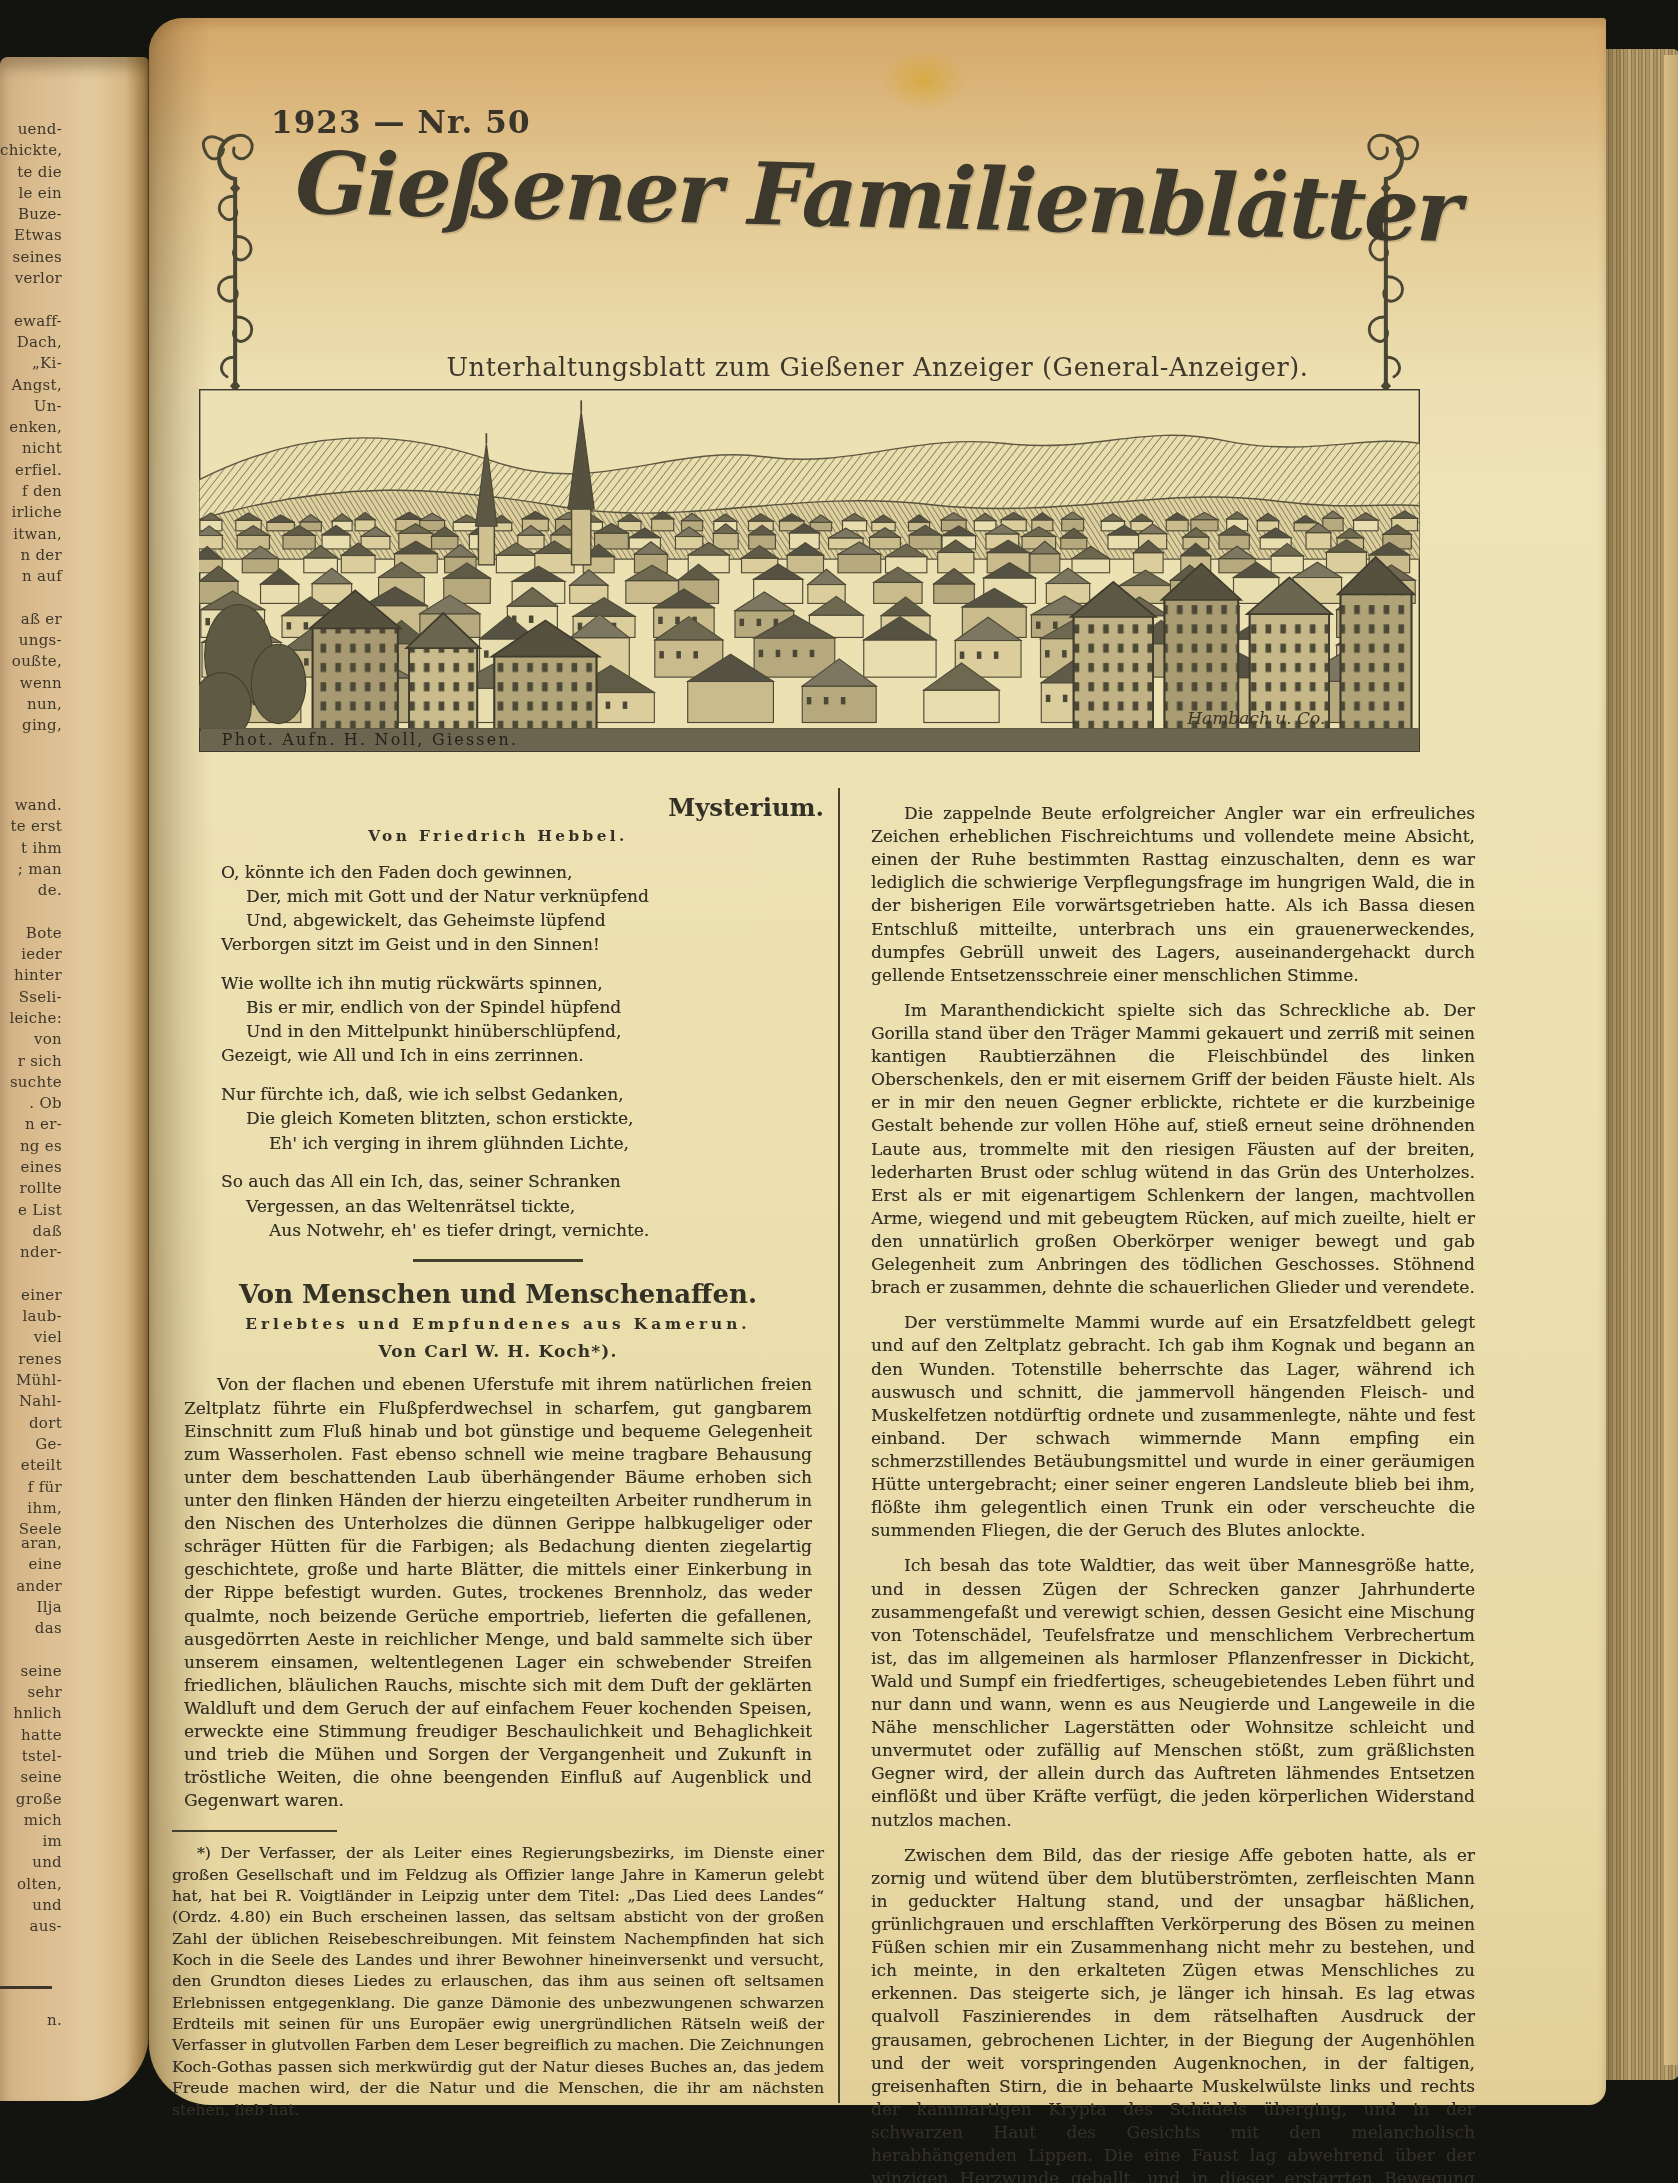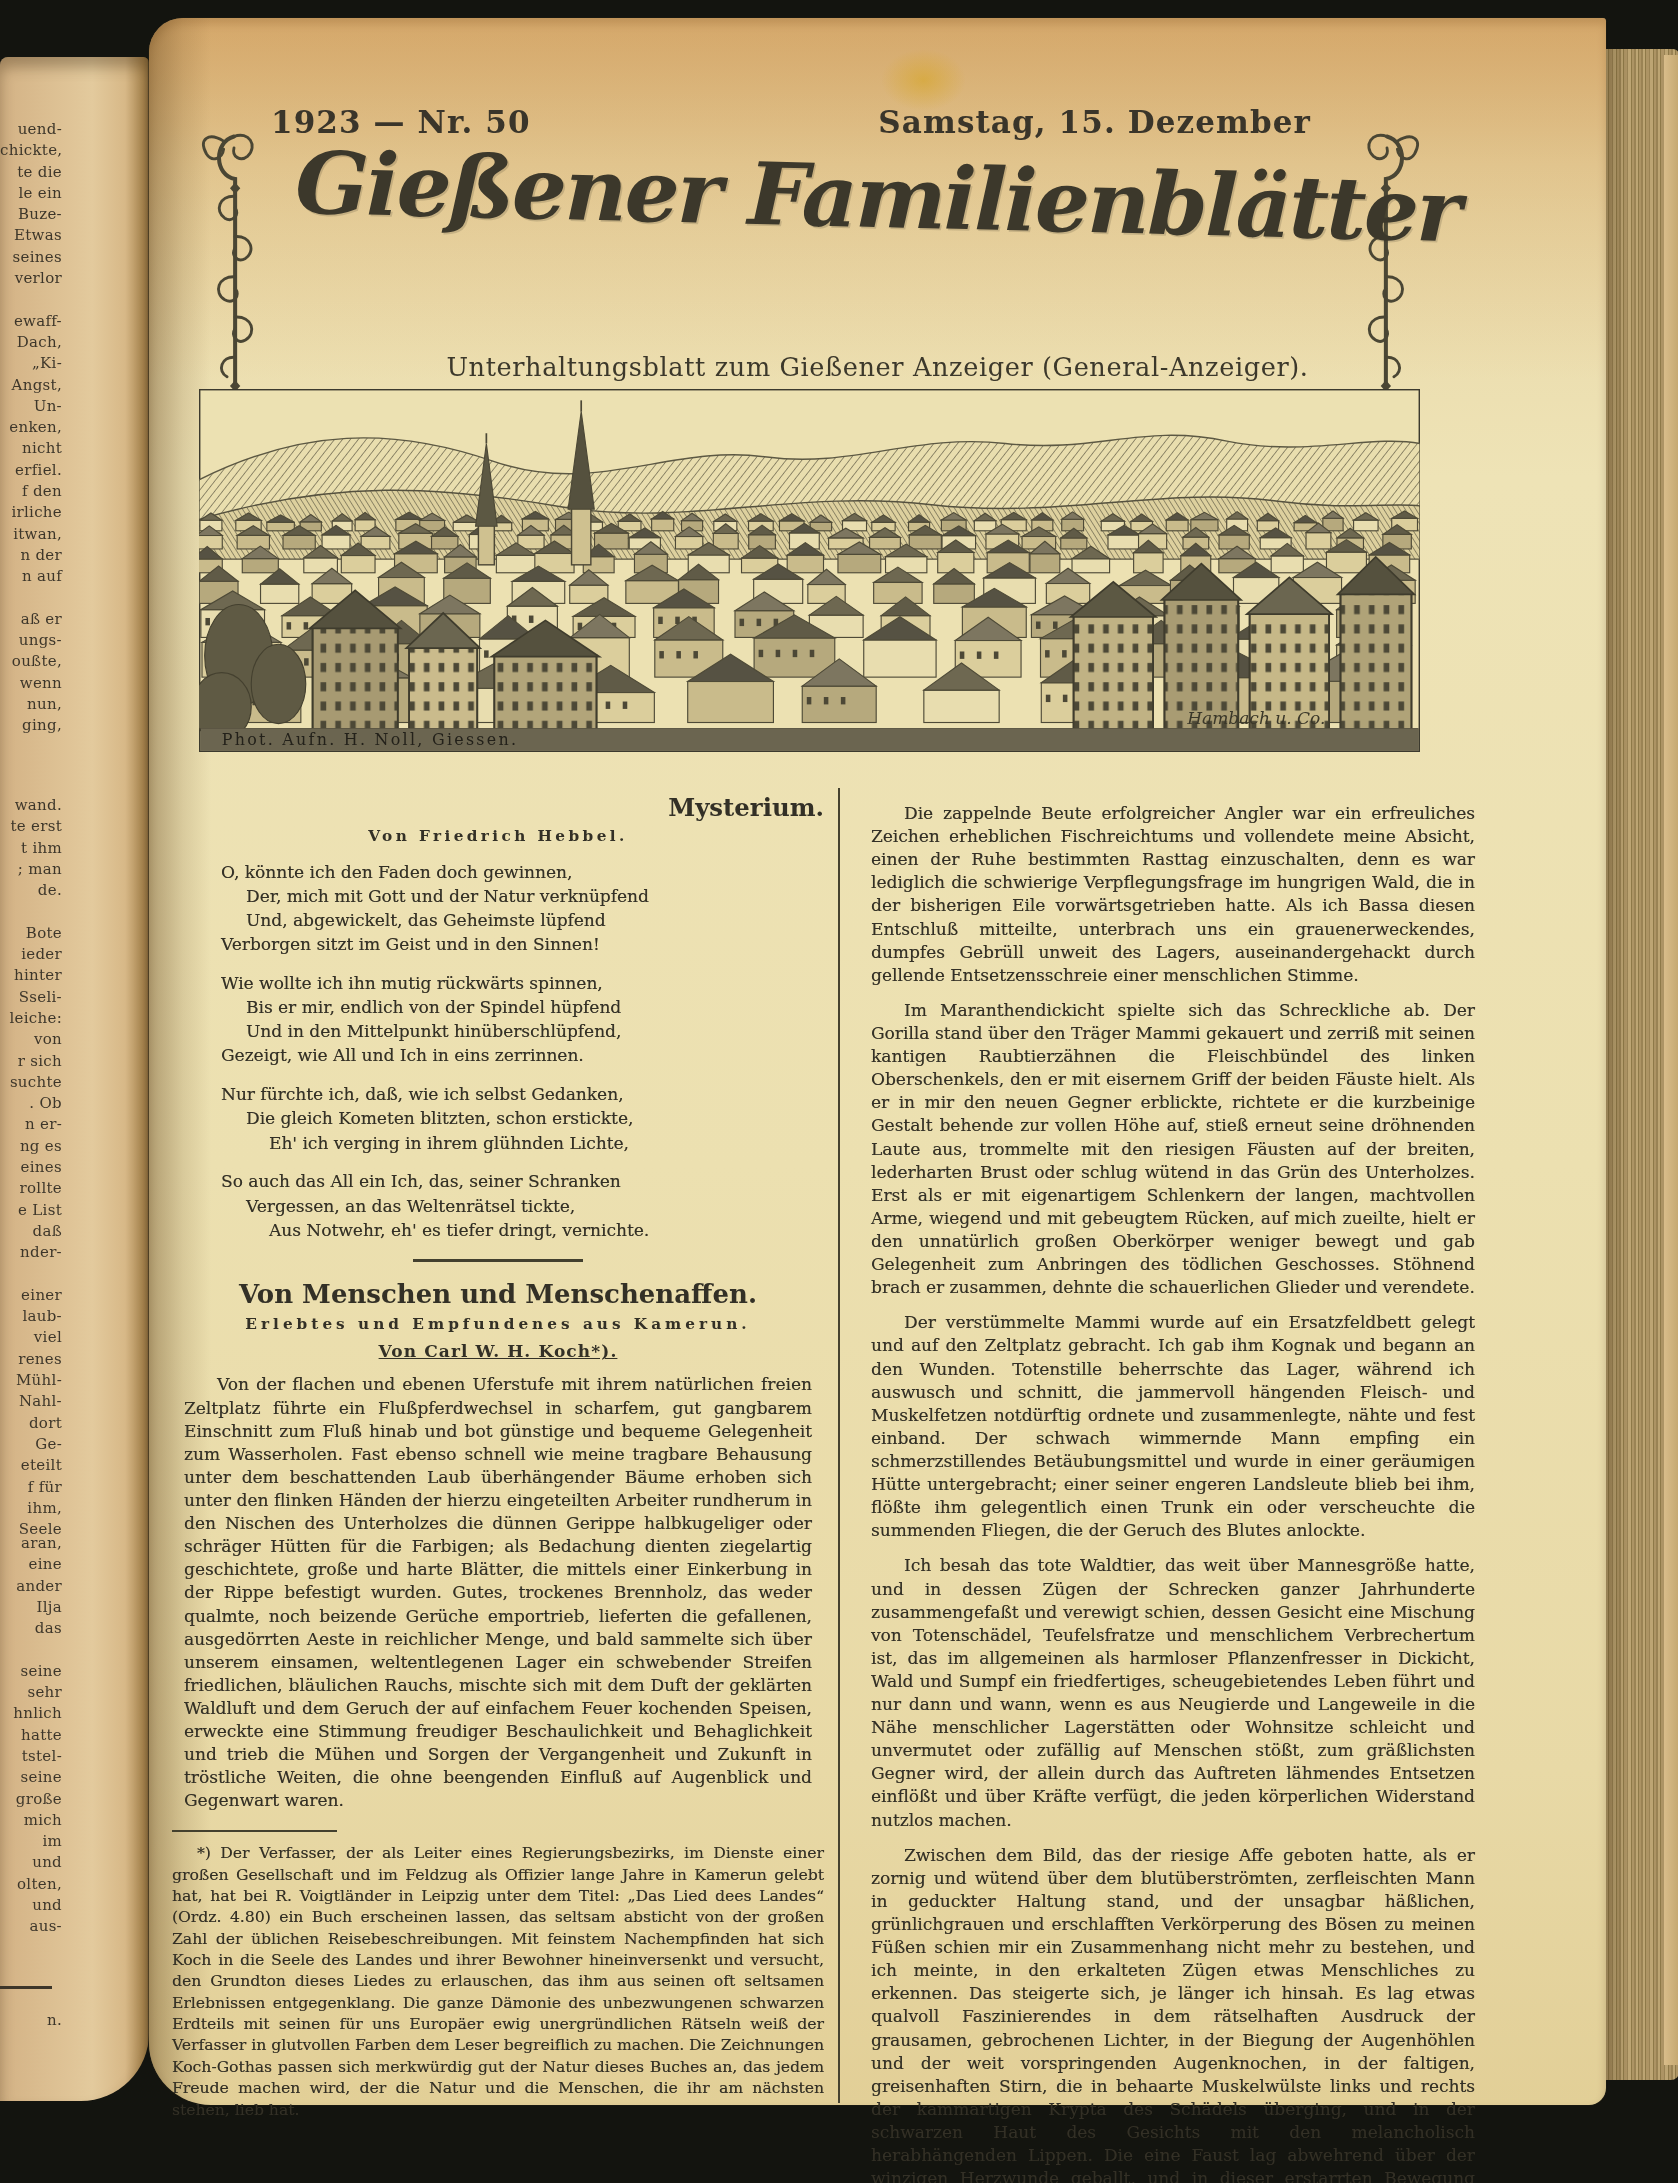--- a/index.html
+++ b/index.html
@@ -100,21 +100,21 @@
   .pline.i1{padding-left:25px;}
   .pline.i2{padding-left:48px;}
   .sec-rule{width:170px;height:2.8px;background:#43402e;margin:17px auto 17px;}
   .art-title{
     margin:0 0 6.8px;text-align:center;font-size:26px;font-weight:bold;color:#333026;
   }
   .art-subtitle{
     text-align:center;font-size:15.3px;font-weight:bold;letter-spacing:4px;margin-bottom:8px;
   }
   .art-byline{
-    text-align:center;font-size:17px;font-weight:bold;margin-bottom:10.2px;letter-spacing:1.1px;text-decoration:underline;
+    text-align:center;font-size:17px;font-weight:bold;margin-bottom:10.2px;letter-spacing:1.1px;
   }
   .fn-rule{width:165px;height:2.3px;background:#43402e;margin:17px 0 11.4px;}
   .footnote{
     margin:0;font-size:15.6px;line-height:1.37;text-align:justify;text-indent:25px;
     text-shadow:0.2px 0.2px 0.3px rgba(43,38,26,.5);
   }
 
   
   .fore-edge{
     position:absolute;left:1606px;top:49px;width:73px;height:2031px;
@@ -221,21 +221,20 @@
     <div class="prev-text pt-d">n.</div>
   </div>
 
   <div class="main-page">
     <div class="warm-top"></div>
     <div class="gutter"></div>
     <div class="stain"></div>
 
     <div class="issue-row">
       <span>1923 — Nr. 50</span>
-      <span>Samstag, 15. Dezember</span>
     </div>
 
     <svg class="orn orn-l" viewBox="0 0 130 480">
       <g fill="none" stroke="#4a4634" stroke-width="7" stroke-linecap="round">
         <path d="M78,20 C42,30 44,88 80,94 L80,452"></path>
         <path stroke-width="5" d="M78,20 C104,10 120,36 102,54 C90,64 74,56 78,40"></path>
         <path stroke-width="5" d="M60,28 C34,12 16,24 30,50 C40,66 58,58 60,42"></path>
         <path stroke-width="5" d="M80,124 C52,122 44,150 62,162 C76,170 88,156 80,144"></path>
         <path stroke-width="5" d="M80,194 C108,192 116,220 98,232 C84,240 72,226 80,214"></path>
         <path stroke-width="5" d="M80,264 C50,262 42,292 62,304 C78,312 90,296 80,284"></path>

